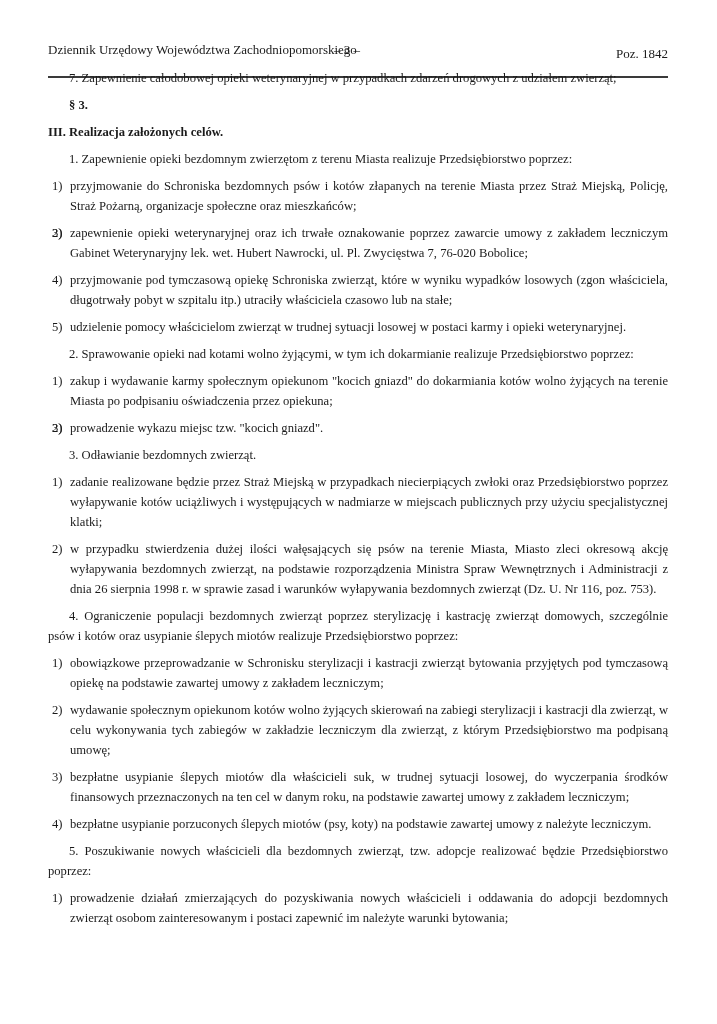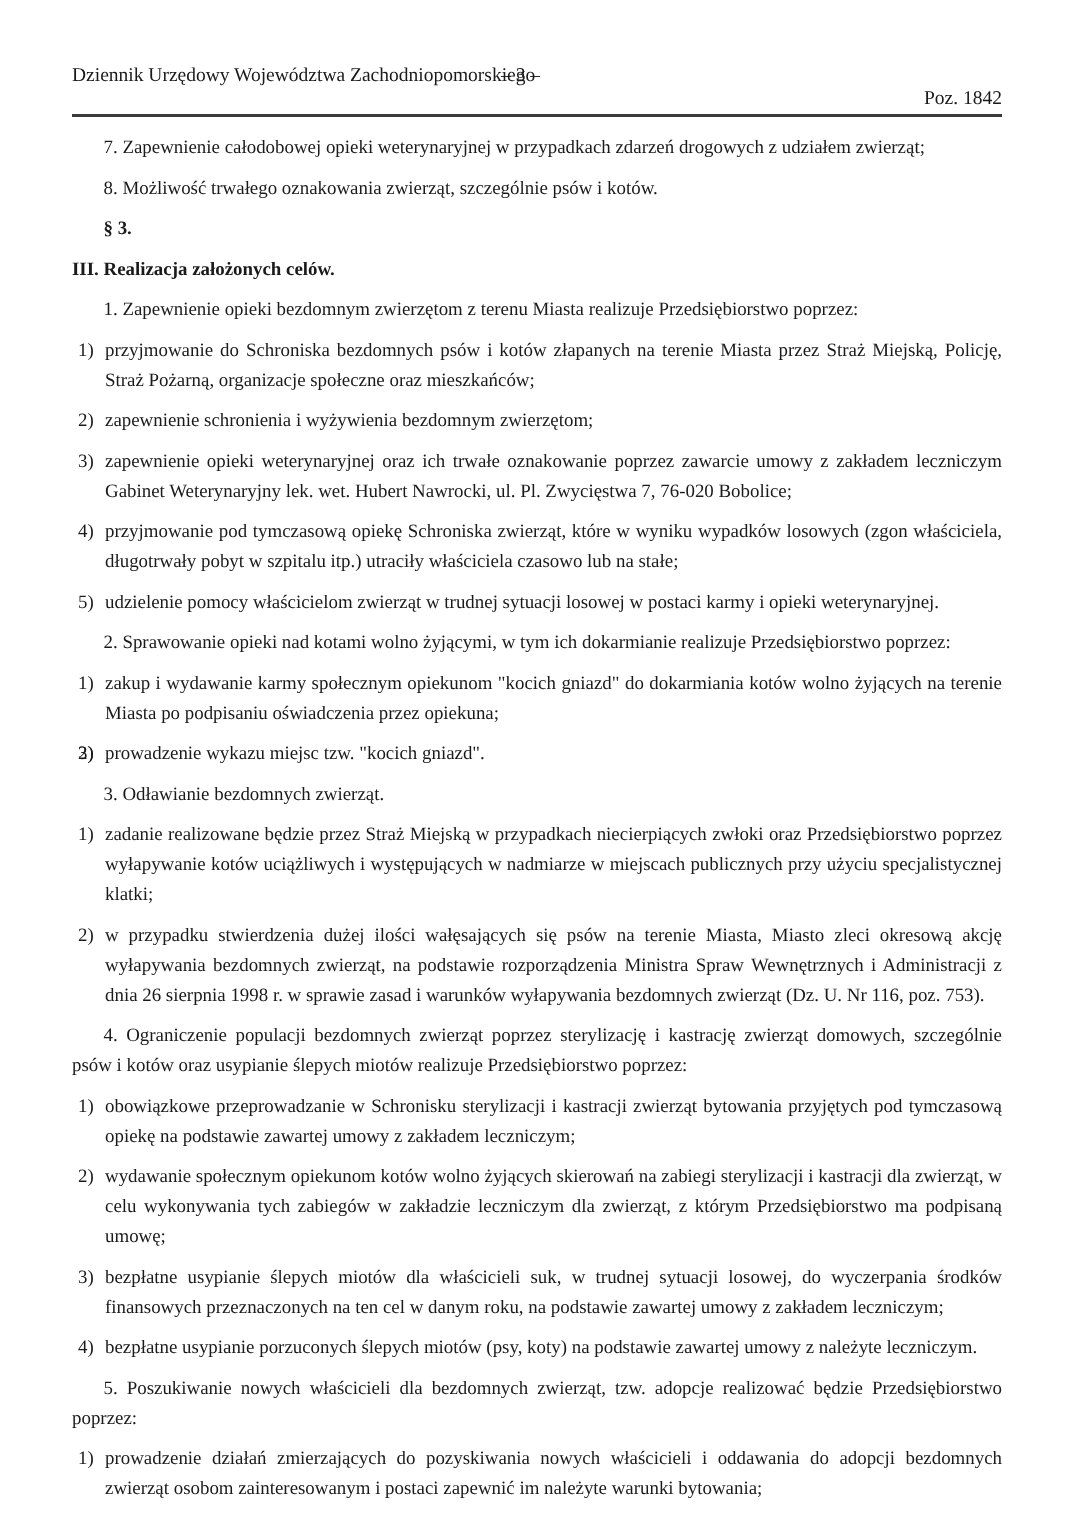--- a/index.html
+++ b/index.html
@@ -8,46 +8,45 @@
     font-family: "Liberation Serif", "DejaVu Serif", serif;
     color: #1a1a1a;
   }
   .page { position: absolute; left: 48px; top: 0; width: 620px; }
   .header {
     position: absolute; top: 42px; left: 0; width: 620px; height: 16px;
     font-size: 13px; border-bottom: 2px solid #3a3a3a; padding-bottom: 18px;
   }
   .header .left { position: absolute; left: 0; top: 0; }
   .header .center { position: absolute; left: 286px; top: 0; }
-  .header .right { position: absolute; right: 0; top: 15px; }
-  .content { position: absolute; top: 68px; left: 0; width: 620px; font-size: 12.6px; line-height: 22px; margin-top: 20px; }
+  .header .right { position: absolute; right: 0; top: 4px; }
+  .content { position: absolute; top: 68px; left: 0; width: 620px; font-size: 12.6px; line-height: 22px; }
   .p { text-align: justify; text-indent: 21px; margin: 0 0 7px 0; }
   .heading { font-weight: bold; margin: 0 0 7px 0; }
   .heading.indent { padding-left: 21px; }
   .item { position: relative; padding-left: 22px; text-align: justify; margin: 0 0 7px 0; }
   .item .num { position: absolute; left: 4px; top: 0; }
   .p, .item, .heading { line-height: 20px; }
 </style>
 </head>
 <body>
 
 <div class="page">
   <div class="header">
     <span class="left">Dziennik Urzędowy Województwa Zachodniopomorskiego</span>
     <span class="center">– 3 –</span>
     <span class="right">Poz. 1842</span>
   </div>
   <div class="content" id="content">
       <div class="p">7. Zapewnienie całodobowej opieki weterynaryjnej w przypadkach zdarzeń drogowych z udziałem zwierząt;</div>
-      <div class="p">8. Możliwość trwałego oznakowania zwierząt, szczególnie psów i kotów.</div>
       <div class="heading indent">§ 3.</div>
       <div class="heading">III.  Realizacja założonych celów.</div>
       <div class="p">1. Zapewnienie opieki bezdomnym zwierzętom z terenu Miasta realizuje Przedsiębiorstwo poprzez:</div>
       <div class="item"><span class="num">1)</span><span>przyjmowanie do Schroniska bezdomnych psów i kotów złapanych na terenie Miasta przez Straż Miejską, Policję, Straż Pożarną, organizacje społeczne oraz mieszkańców;</span></div>
-      <div class="item"><span class="num">2)</span><span>zapewnienie schronienia i wyżywienia bezdomnym zwierzętom;</span></div>
+      <div class="item"><span class="num">2)</span></div>
       <div class="item"><span class="num">3)</span><span>zapewnienie opieki weterynaryjnej oraz ich trwałe oznakowanie poprzez zawarcie umowy z zakładem leczniczym Gabinet Weterynaryjny lek. wet. Hubert Nawrocki, ul. Pl. Zwycięstwa 7, 76-020 Bobolice;</span></div>
       <div class="item"><span class="num">4)</span><span>przyjmowanie pod tymczasową opiekę Schroniska zwierząt, które w wyniku wypadków losowych (zgon właściciela, długotrwały pobyt w szpitalu itp.) utraciły właściciela czasowo lub na stałe;</span></div>
       <div class="item"><span class="num">5)</span><span>udzielenie pomocy właścicielom zwierząt w trudnej sytuacji losowej w postaci karmy i opieki weterynaryjnej.</span></div>
       <div class="p">2. Sprawowanie opieki nad kotami wolno żyjącymi, w tym ich dokarmianie realizuje  Przedsiębiorstwo poprzez:</div>
       <div class="item"><span class="num">1)</span><span>zakup i wydawanie karmy społecznym opiekunom "kocich gniazd" do dokarmiania kotów wolno żyjących na terenie Miasta po podpisaniu oświadczenia przez opiekuna;</span></div>
       <div class="item"><span class="num">2)</span></div>
       <div class="item"><span class="num">3)</span><span>prowadzenie wykazu miejsc tzw. "kocich gniazd".</span></div>
       <div class="p">3. Odławianie bezdomnych zwierząt.</div>
       <div class="item"><span class="num">1)</span><span>zadanie realizowane będzie przez Straż Miejską w przypadkach niecierpiących zwłoki oraz Przedsiębiorstwo poprzez wyłapywanie kotów uciążliwych i występujących w nadmiarze  w miejscach publicznych przy użyciu specjalistycznej klatki;</span></div>
       <div class="item"><span class="num">2)</span><span>w przypadku stwierdzenia dużej ilości wałęsających się psów na terenie Miasta, Miasto zleci okresową akcję wyłapywania bezdomnych zwierząt, na podstawie rozporządzenia  Ministra Spraw  Wewnętrznych i Administracji   z dnia   26 sierpnia  1998 r.  w sprawie  zasad  i warunków  wyłapywania  bezdomnych zwierząt (Dz. U. Nr 116, poz. 753).</span></div>

